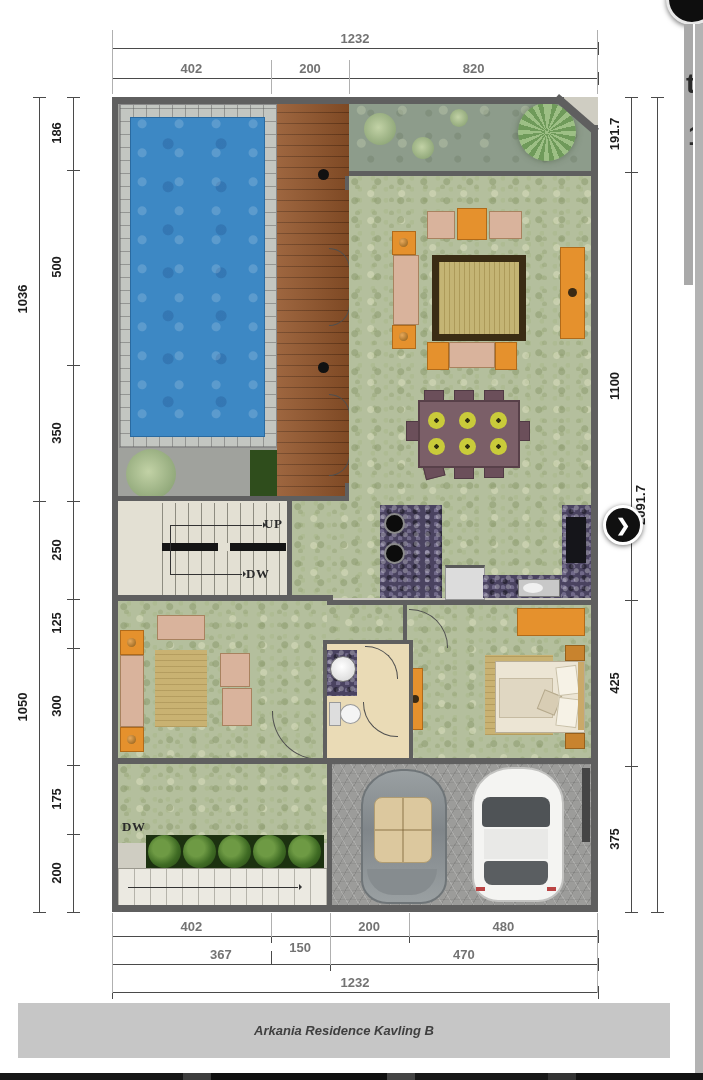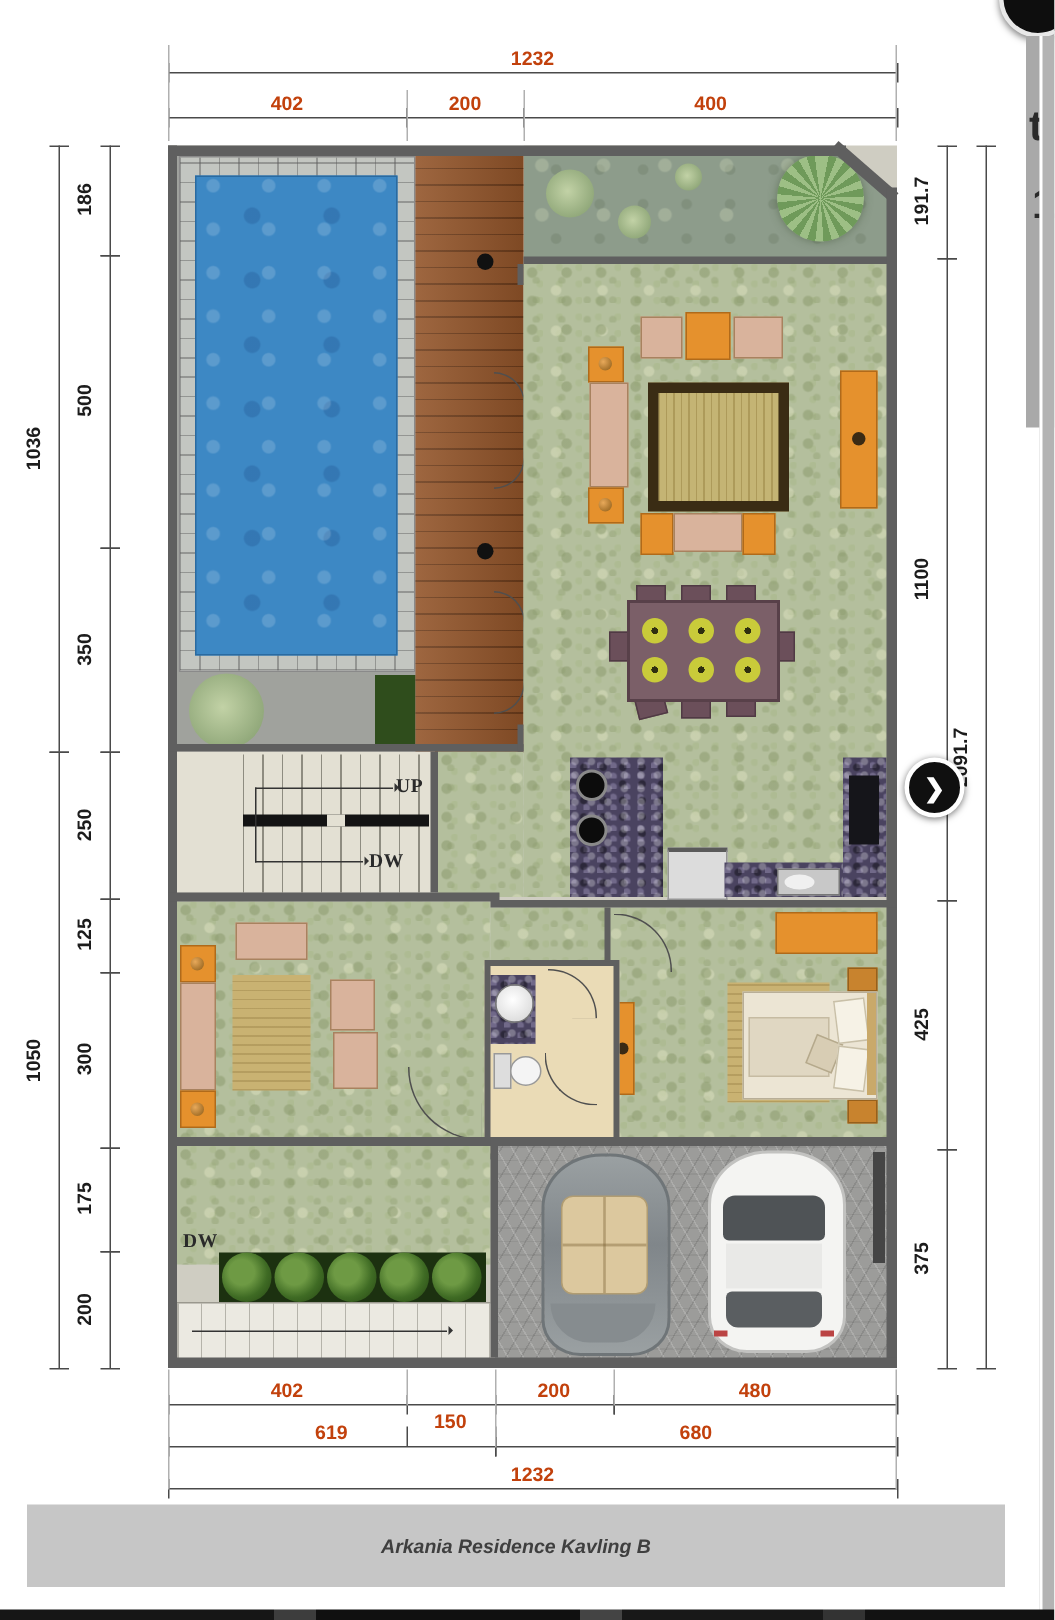--- a/index.html
+++ b/index.html
@@ -7,21 +7,21 @@
           font-family:"Liberation Sans",sans-serif;}
   .abs{position:absolute;}
 
   
   .dimh{position:absolute;display:flex;height:11px;border-bottom:1px solid #4a4a4a;}
   .dimh .seg{position:relative;flex:1 1 0px;}
   .dimh .seg::before,.dimh .seg::after{content:"";position:absolute;bottom:-7px;width:1px;height:13px;background:#4a4a4a;}
   .dimh .seg::before{left:0;}
   .dimh .seg::after{right:-1px;}
   .dimh .seg span{position:absolute;left:50%;bottom:2px;transform:translateX(-50%);
-    font:600 13px "Liberation Sans",sans-serif;color:#c2410c;white-space:nowrap;}
+    font:600 13px "Liberation Sans",sans-serif;color:#737373;white-space:nowrap;}
   .dimv{position:absolute;display:flex;flex-direction:column;width:11px;border-right:1px solid #4a4a4a;}
   .dimv .seg{position:relative;flex:1 1 0px;}
   .dimv .seg::before,.dimv .seg::after{content:"";position:absolute;right:-7px;width:13px;height:1px;background:#4a4a4a;}
   .dimv .seg::before{top:0;}
   .dimv .seg::after{bottom:-1px;}
   .dimv .seg span{position:absolute;top:50%;left:calc(50% - 12px);transform:translate(-50%,-50%) rotate(-90deg);
     font:600 13px "Liberation Sans",sans-serif;color:#1c1c1c;white-space:nowrap;}
   .ext{position:absolute;background:#b0b0b0;}
 
   
@@ -83,21 +83,21 @@
       </div>
   </div>
   <div class="dimh" style="left:112px;top:67px;width:486px;">
     <div class="seg" style="flex:402 1 0px;">
         <span>402</span>
       </div>
     <div class="seg" style="flex:200 1 0px;">
         <span>200</span>
       </div>
     <div class="seg" style="flex:630 1 0px;">
-        <span>400</span>
+        <span>820</span>
       </div>
   </div>
   <div class="ext" style="left:112px;top:30px;width:1px;height:64px;"></div>
   <div class="ext" style="left:271px;top:60px;width:1px;height:34px;"></div>
   <div class="ext" style="left:349px;top:60px;width:1px;height:34px;"></div>
   <div class="ext" style="left:597px;top:30px;width:1px;height:64px;"></div>
 
   <div class="dimv" style="left:28px;top:97px;height:404px;">
     <div class="seg">
         <span>1036</span>
@@ -166,24 +166,24 @@
       </div>
     <div class="seg" style="flex:200 1 0px;">
         <span>200</span>
       </div>
     <div class="seg" style="flex:480 1 0px;text-align:center;">
         <span>480</span>
       </div>
   </div>
   <div class="dimh" style="left:112px;top:953px;width:486px;">
     <div class="seg" style="flex:552 1 0px;">
-        <span>619</span>
+        <span>367</span>
       </div>
     <div class="seg" style="flex:680 1 0px;">
-        <span>680</span>
+        <span>470</span>
       </div>
   </div>
   <div class="dimh" style="left:112px;top:981px;width:486px;">
     <div class="seg">
         <span>1232</span>
       </div>
   </div>
   <div class="ext" style="left:112px;top:913px;width:1px;height:80px;"></div>
   <div class="ext" style="left:271px;top:913px;width:1px;height:24px;"></div>
   <div class="ext" style="left:330px;top:913px;width:1px;height:52px;"></div>

